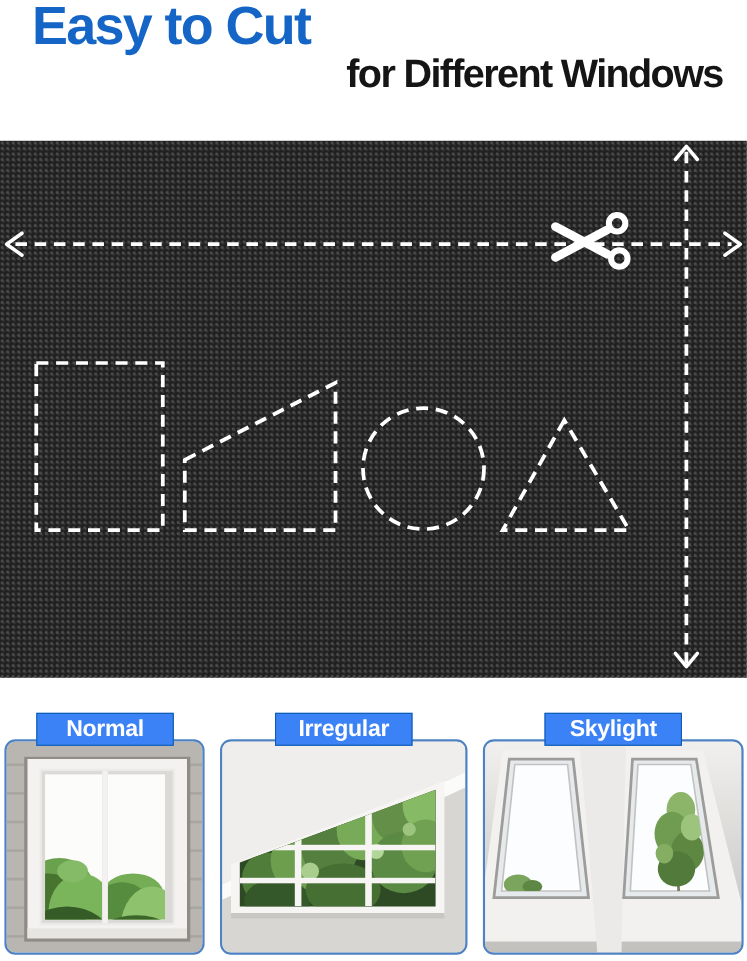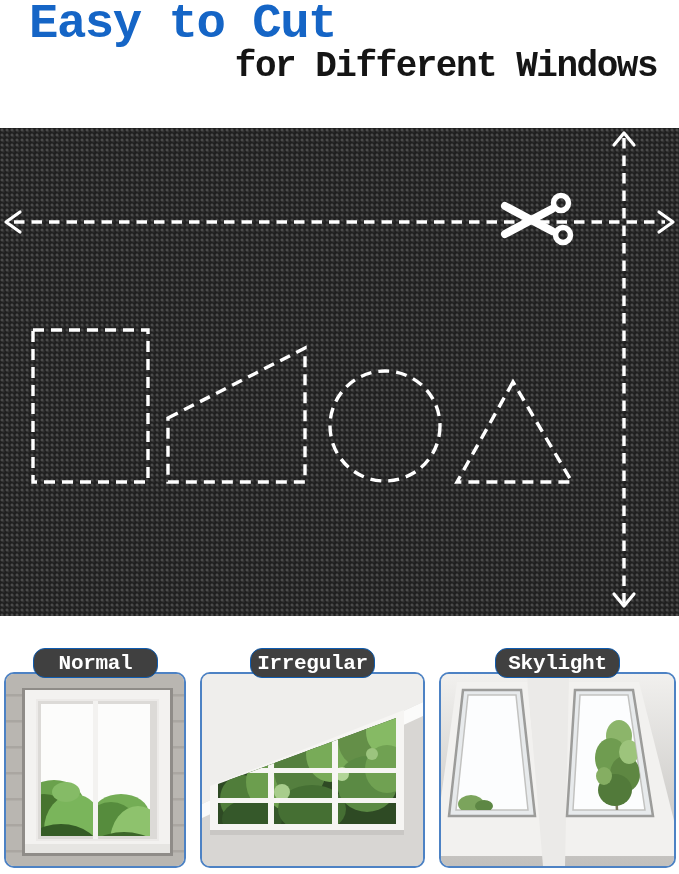--- a/index.html
+++ b/index.html
@@ -1,20 +1,20 @@
 <!DOCTYPE html>
 <html><head>
 <meta charset="utf-8">
 <style>
   * { box-sizing: border-box; }
   html, body { margin: 0; padding: 0; background: #ffffff; }
   .page {
     position: relative; width: 679px; height: 874px;
     background: #ffffff; overflow: hidden;
-    font-family: Liberation Mono, monospace;
+    font-family: Liberation Sans, sans-serif;
   }
   
   .title-line1 {
     position: absolute; left: 29px; top: -2px; margin: 0;
     font-size: 49px; line-height: 1.1; font-weight: 700;
     letter-spacing: -1.5px; color: #1565c6; white-space: nowrap;
   }
   .title-line2 {
     position: absolute; right: 22px; top: 47px; margin: 0;
     font-size: 36px; line-height: 1.1; font-weight: 700;
@@ -36,21 +36,21 @@
     position: absolute; top: 672px; height: 196px;
     border: 2px solid #4d82c4; border-radius: 10px;
     overflow: hidden; background: #e8e7e5;
   }
   .card-normal   { left: 4px;   width: 182px; }
   .card-irregular{ left: 200px; width: 225px; }
   .card-skylight { left: 439px; width: 237px; }
   .card svg { display: block; }
   .pill {
     position: absolute; top: 648px; height: 30px; width: 125px;
-    background: #404040; border: 1px solid #0f5cb0; border-radius: 12px;
+    background: #3b82f6; border: 1px solid #0f5cb0; border-radius: 0;
     color: #ffffff; font-size: 21px; font-weight: 700;
     display: flex; align-items: center; justify-content: center;
     z-index: 3; letter-spacing: -0.3px;
   }
   .pill-normal   { left: 33px;  }
   .pill-irregular{ left: 250px; }
   .pill-skylight { left: 495px; }
 </style>
 </head>
 <body>

